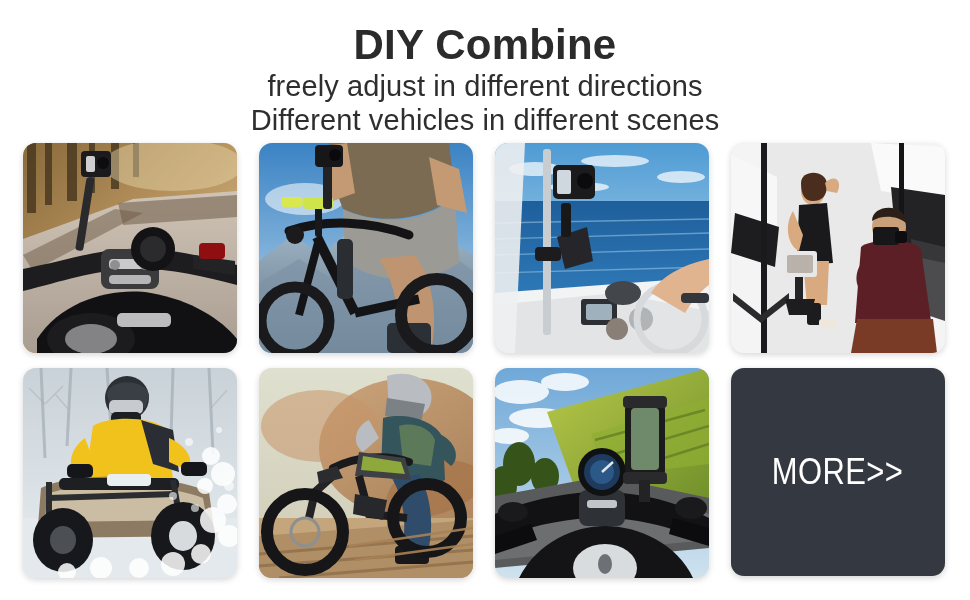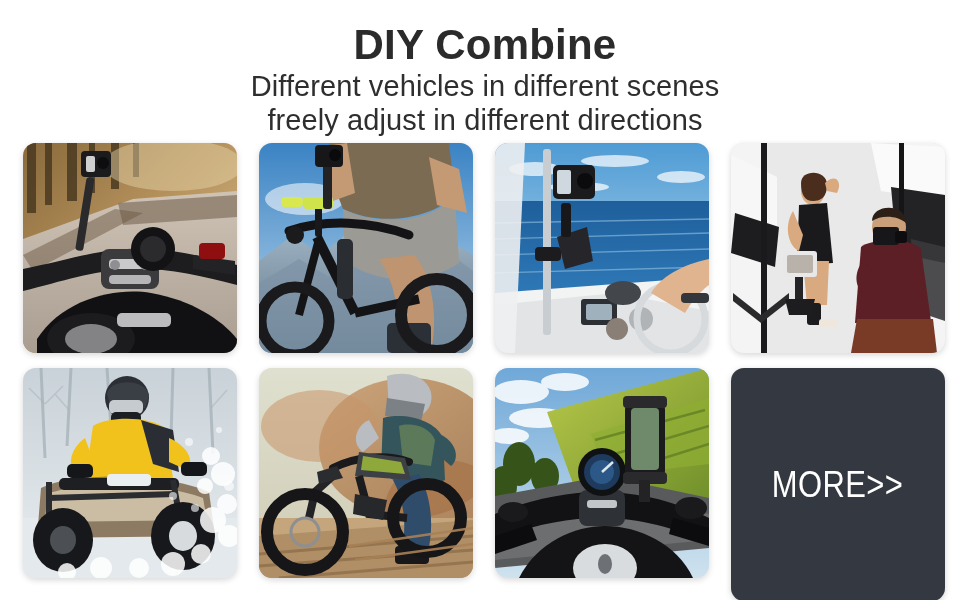--- a/index.html
+++ b/index.html
@@ -37,21 +37,21 @@
     overflow:hidden;
     position:relative;
     box-shadow:0 2px 6px rgba(0,0,0,0.16);
     background:#e9e9e9;
   }
   .tile .scene { position:absolute; inset:0; }
   .tile svg { display:block; width:100%; height:100%; }
 
   
   .more-tile {
-    width:214px; height:233px;
+    width:214px; height:208px;
     border-radius:13px;
     background:#343840;
     display:flex; align-items:center; justify-content:center;
     box-shadow:0 2px 6px rgba(0,0,0,0.18);
     cursor:pointer;
   }
   .more-label {
     color:#ffffff;
     font-size:36px;
     font-weight:normal;
@@ -59,22 +59,22 @@
     transform:scaleX(0.86);
     white-space:nowrap;
     font-family:"Liberation Sans", sans-serif;
   }
 </style>
 </head>
 <body>
 
 <div class="header">
   <div class="title">DIY Combine</div>
+  <div class="subtitle-line">freely adjust in different directions</div>
   <div class="subtitle-line">Different vehicles in different scenes</div>
-  <div class="subtitle-line">freely adjust in different directions</div>
 </div>
 
 <div class="grid">
 
   <div class="tile">
     <div class="scene">
       <svg viewBox="0 0 214 210" preserveAspectRatio="none">
         <defs>
           <linearGradient id="g1sky" x1="0" y1="0" x2="1" y2="1">
             <stop offset="0" stop-color="#8a6a3c"></stop>

